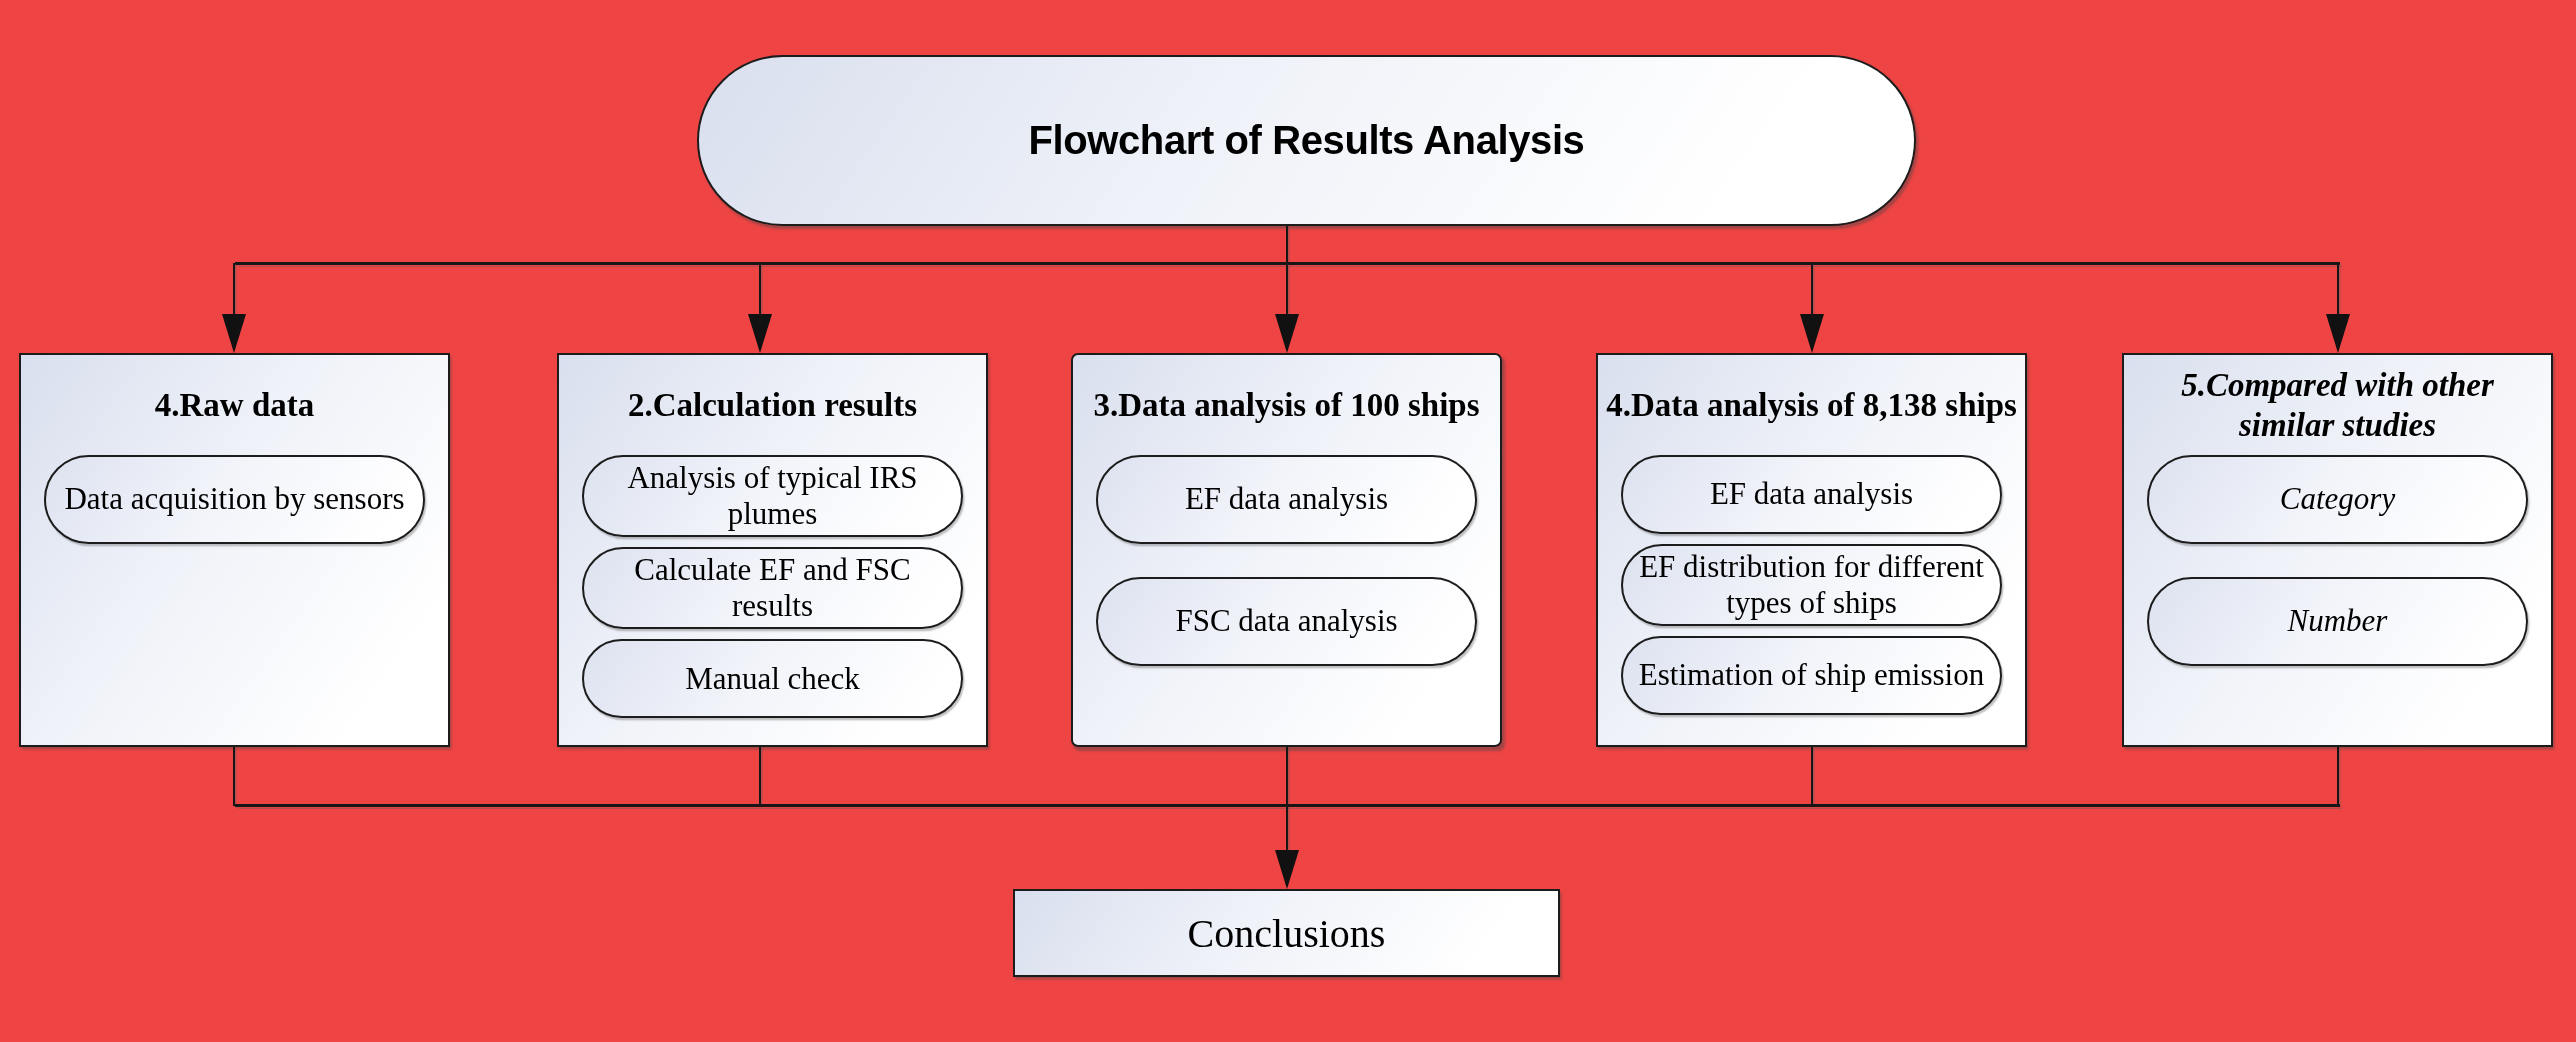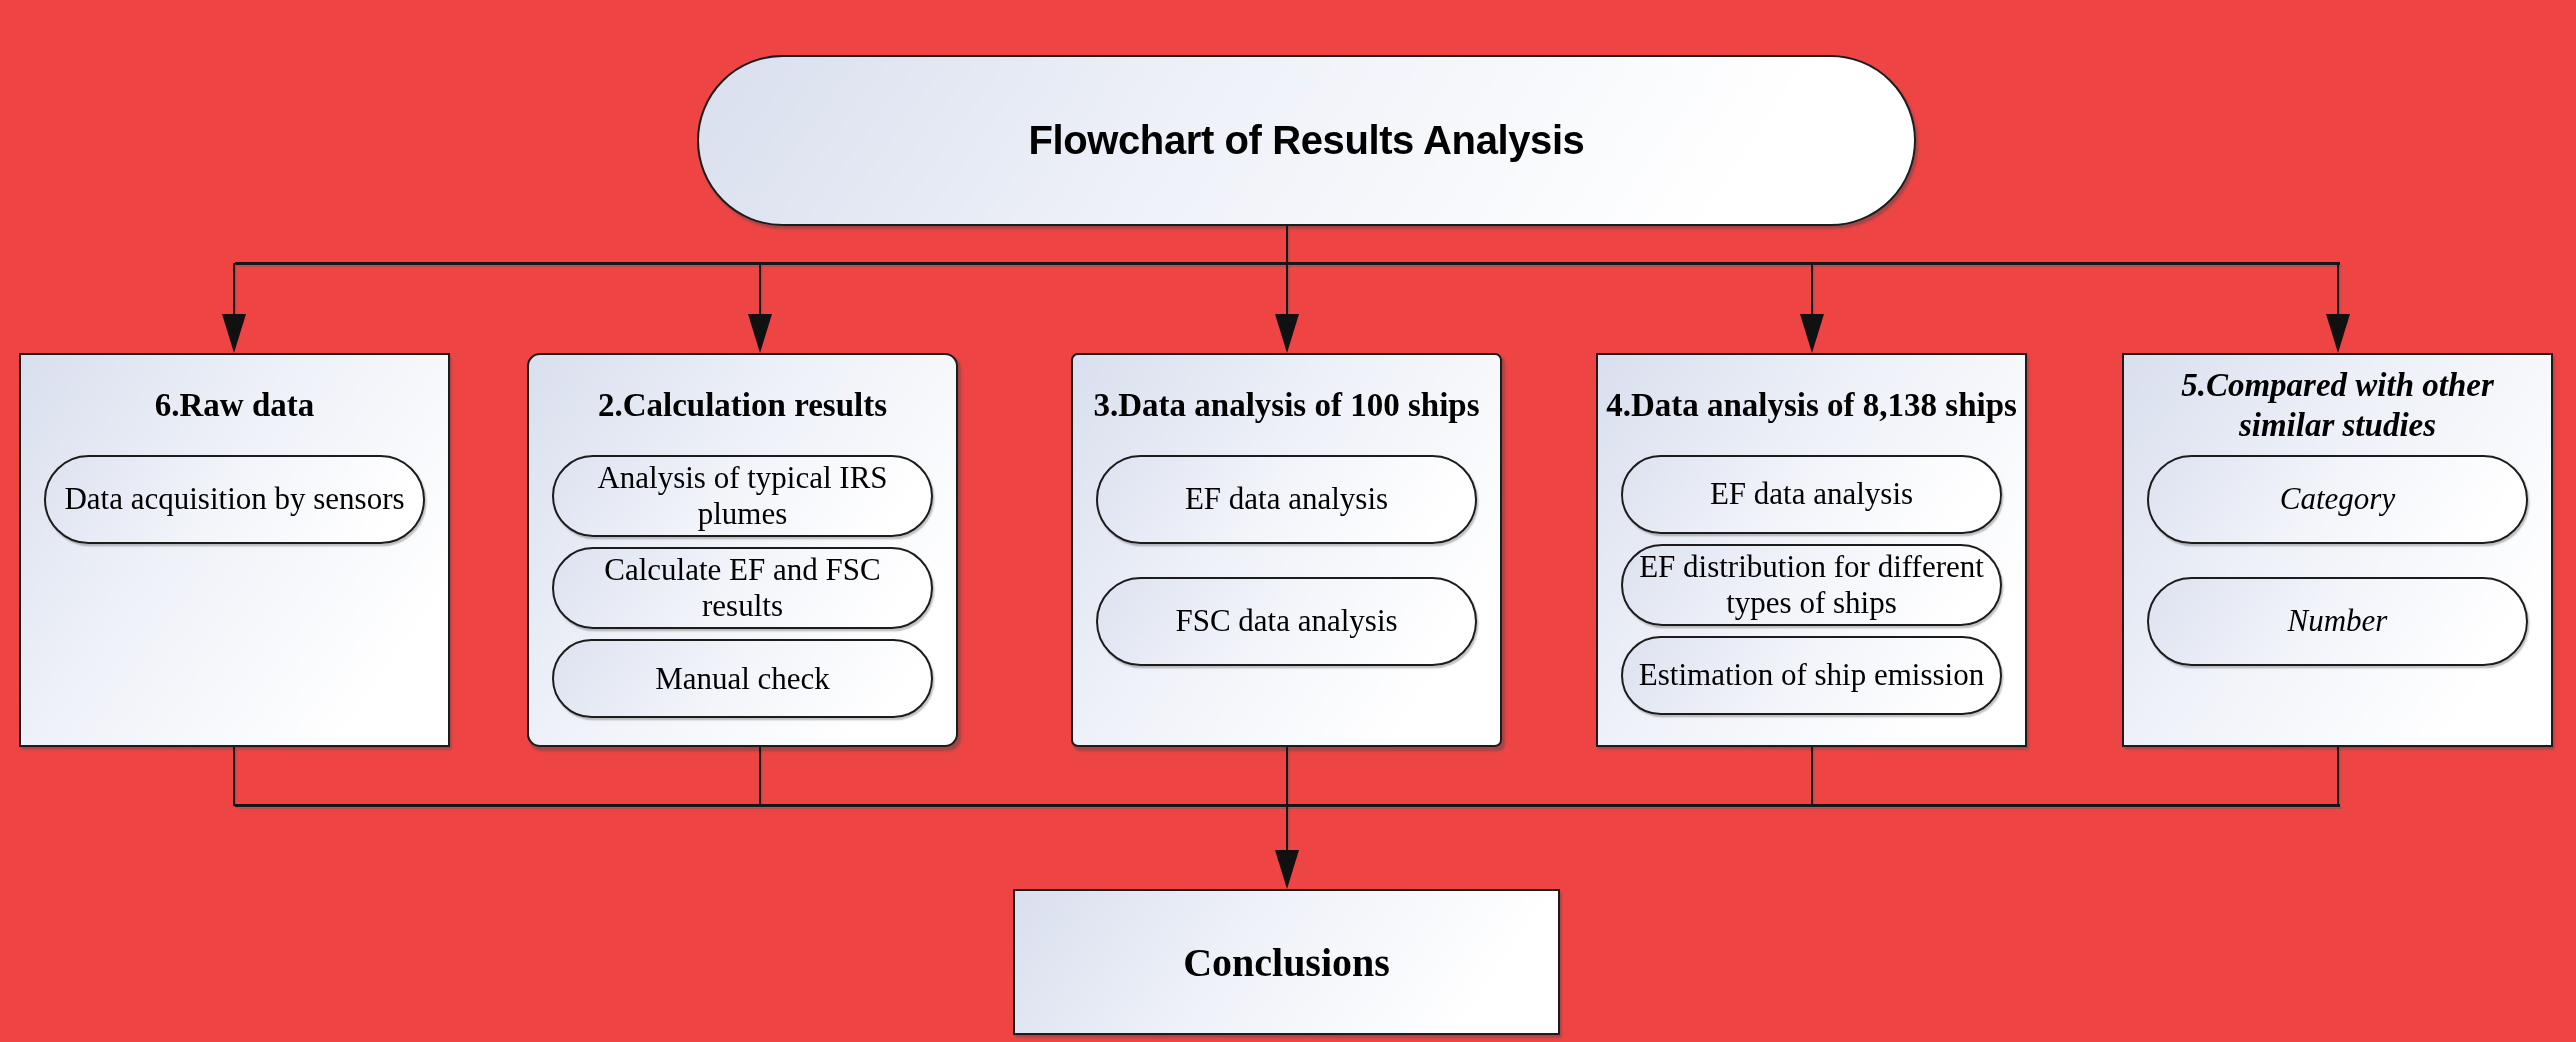--- a/index.html
+++ b/index.html
@@ -53,23 +53,23 @@
     box-shadow:1.5px 2.3px 1.5px rgba(80,80,80,0.35);
     display:flex;align-items:center;justify-content:center;
     text-align:center;
     font-size:31px;line-height:1.16;
     padding:3.1px 14px;
     box-sizing:border-box;
   }
   .two .pill{min-height:89px;}
   .three .pill{min-height:79px;}
   .conclusions{
-    left:1013px;top:889px;width:547px;height:146px;
+    left:1013px;top:889px;width:547px;height:88px;
     display:flex;align-items:center;justify-content:center;
-    font-weight:bold;font-size:40px;
+    font-weight:normal;font-size:40px;
     border-width:2.3px;
   }
   
   .vline,.hline{position:absolute;background:#161616;box-shadow:1.5px 1.5px 0.8px rgba(90,90,90,0.4);}
   .vline{width:2.3px;}
   .hline{height:3.1px;}
   .arrowhead{
     position:absolute;width:0;height:0;
     border-left:12.3px solid transparent;
     border-right:12.3px solid transparent;
@@ -93,29 +93,29 @@
   <div class="vline" style="left:1286px;top:263px;height:54px;"></div>
   <div class="vline" style="left:1811px;top:263px;height:54px;"></div>
   <div class="vline" style="left:2337px;top:263px;height:54px;"></div>
   <div class="arrowhead" style="left:222px;top:314px;"></div>
   <div class="arrowhead" style="left:748px;top:314px;"></div>
   <div class="arrowhead" style="left:1275px;top:314px;"></div>
   <div class="arrowhead" style="left:1800px;top:314px;"></div>
   <div class="arrowhead" style="left:2326px;top:314px;"></div>
 
   <div class="shape col-box" style="left:19px;">
-    <div class="col-title">6.Raw data</div>
+    <div class="col-title">4.Raw data</div>
     <div class="pills two">
       <div class="pill">
           <span>Data acquisition by sensors</span>
         </div>
     </div>
   </div>
 
-  <div class="shape col-box" style="left:527px;border-radius:13px;">
+  <div class="shape col-box" style="left:557px;">
     <div class="col-title">2.Calculation results</div>
     <div class="pills three">
       <div class="pill">
           <span>Analysis of typical IRS plumes</span>
         </div>
       <div class="pill">
           <span>Calculate EF and FSC results</span>
         </div>
       <div class="pill">
           <span>Manual check</span>

